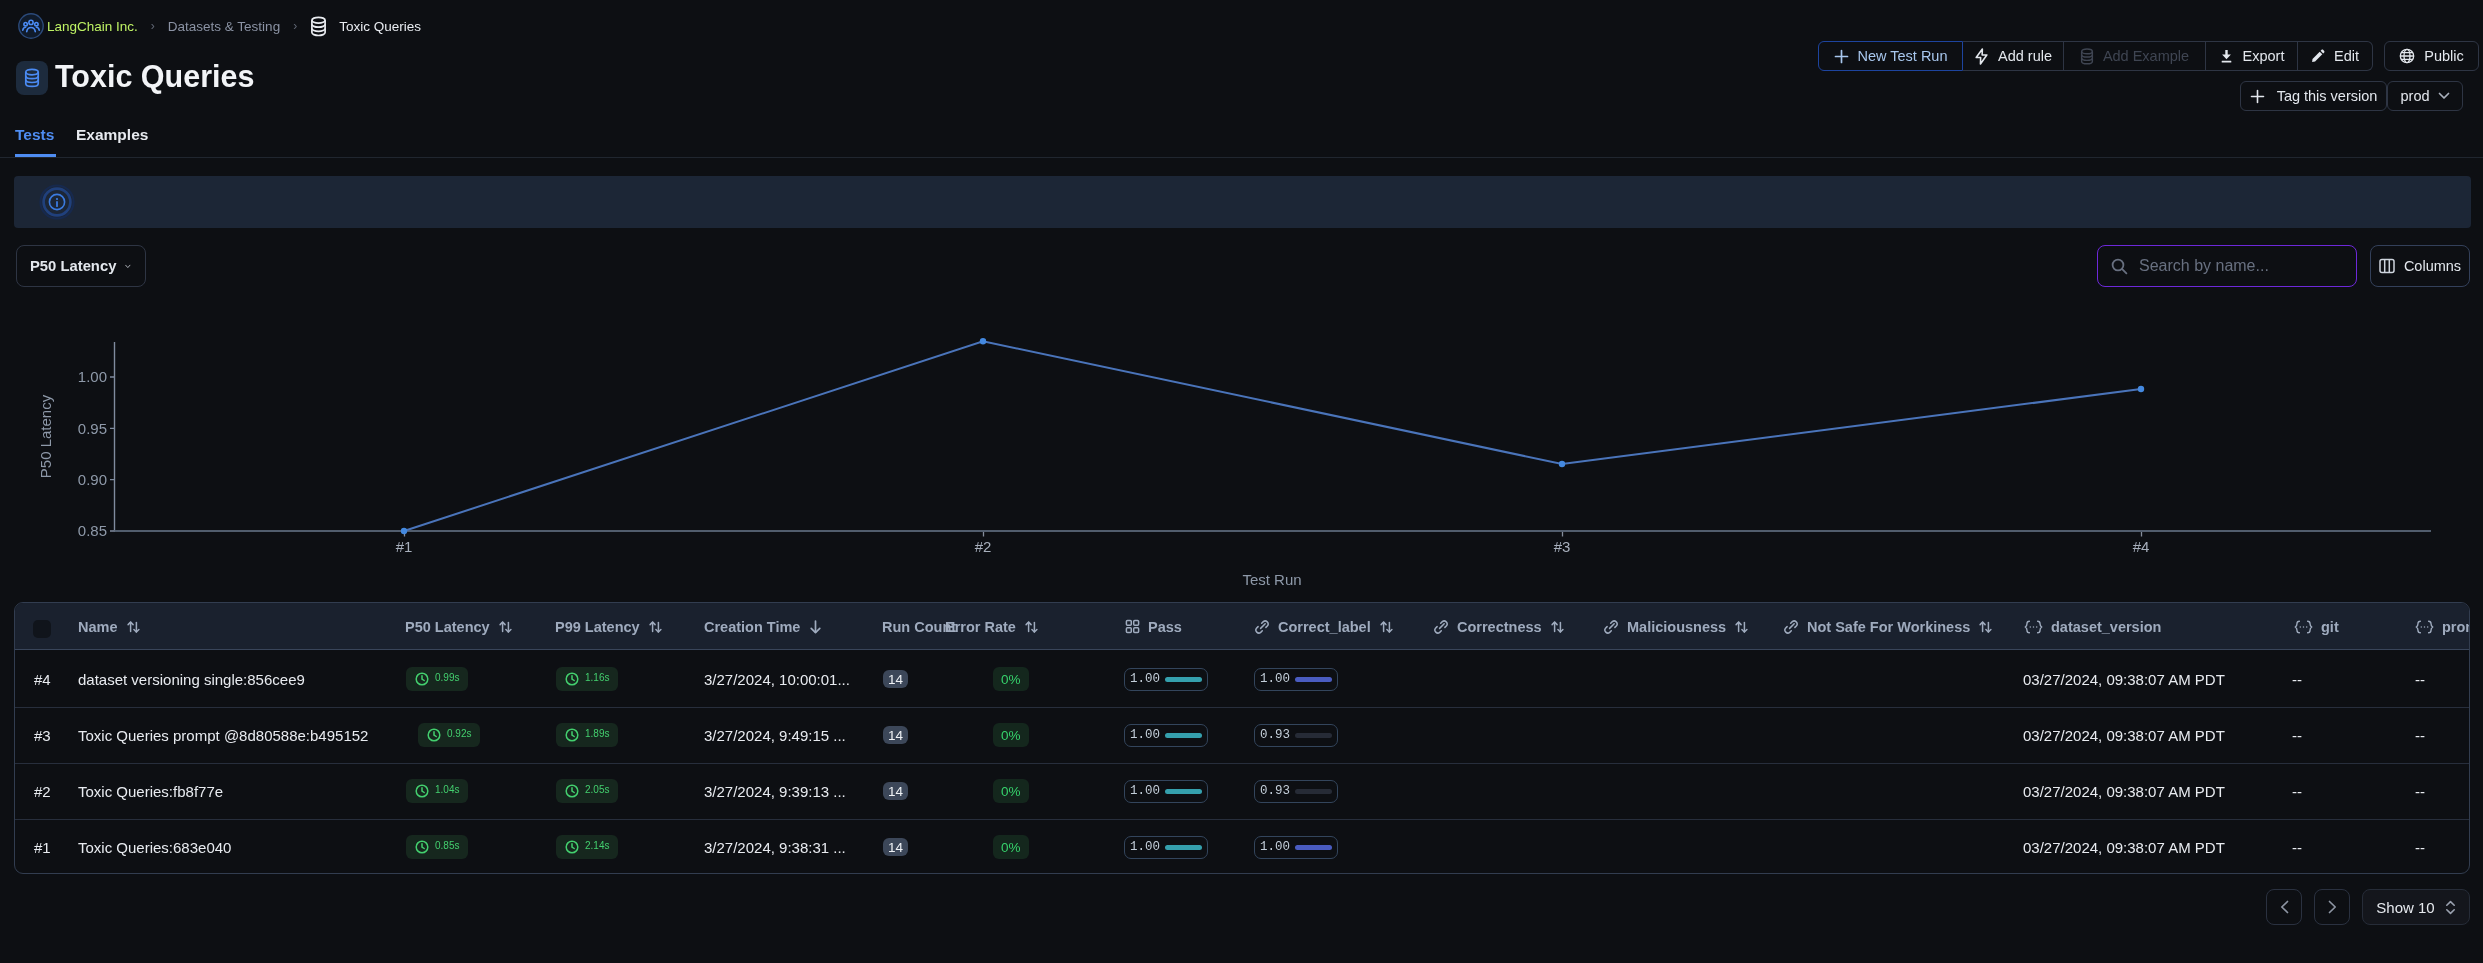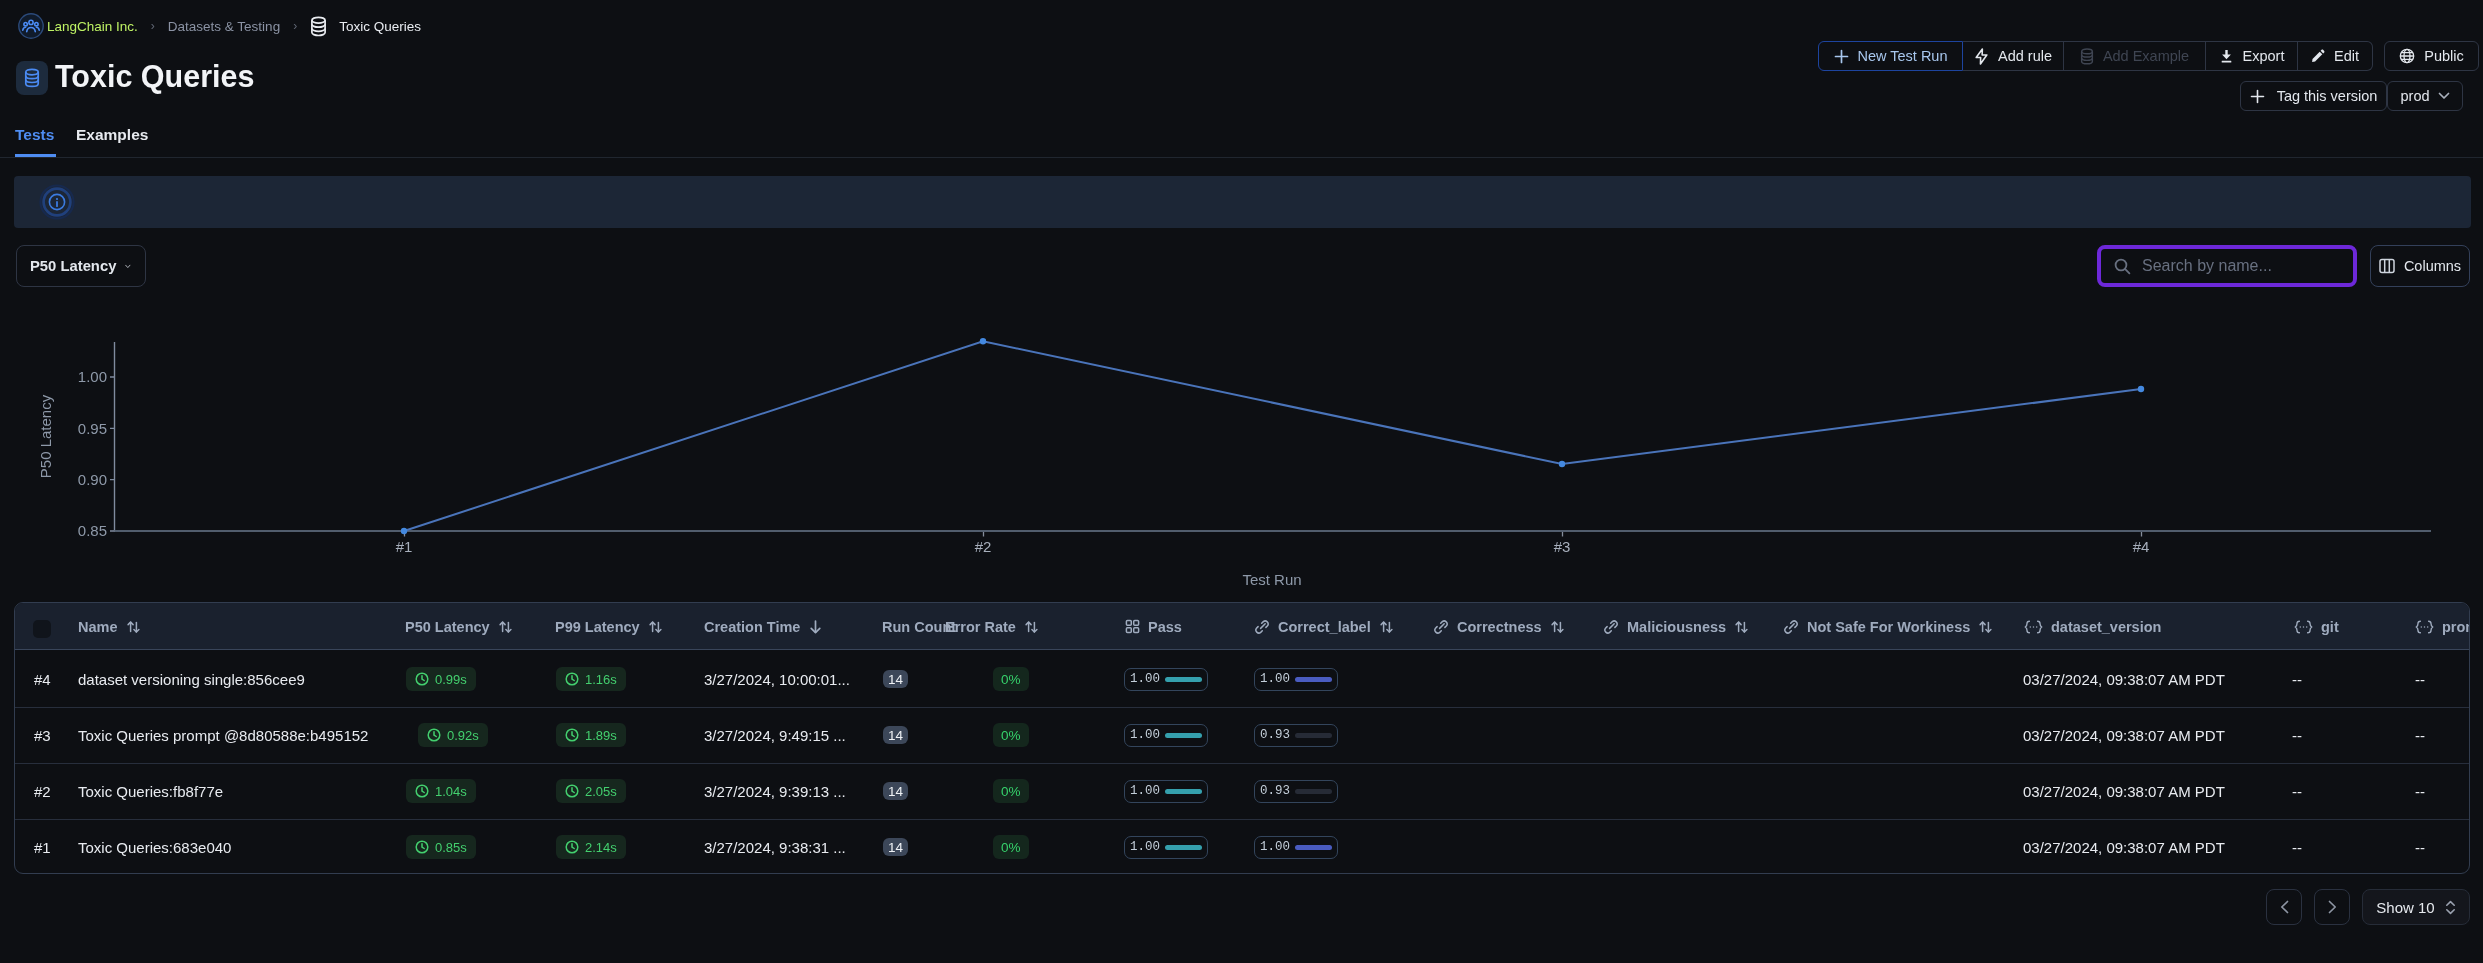--- a/index.html
+++ b/index.html
@@ -18,22 +18,22 @@
   .btn {
     height:30px; display:inline-flex; align-items:center; justify-content:center;
     border:1px solid #2e3544; color:#e3e7ed; font-size:14.5px; font-weight:500;
     background:transparent; border-radius:6px; gap:9px; white-space:nowrap;
   }
 
   
   .hdr-cell { position:absolute; top:0; height:47px; display:flex; align-items:center; gap:8px;
     color:#9fabbe; font-size:14.5px; font-weight:700; }
   .cell { position:absolute; display:flex; align-items:center; color:#e8ebf0; font-size:15px; }
-  .badge-green { display:inline-flex; align-items:center; gap:6px; height:24px; padding:12px 9px;
-    background:#16271e; border-radius:6px; color:#43cf6e; font-size:13px; font-weight:500;}
+  .badge-green { display:inline-flex; gap:6px; height:24px; padding:5px 9px;
+    background:#16271e; border-radius:6px; color:#43cf6e; font-size:10px; font-weight:500;}
   .badge-count { display:inline-flex; align-items:center; justify-content:center; height:18px; min-width:25px;
     background:#3c4759; border-radius:6px; color:#eef1f5; font-size:13.5px; font-weight:500;}
   .badge-pct { display:inline-flex; align-items:center; justify-content:center; height:24px; padding:0 8px;
     background:#14271d; border-radius:6px; color:#36d16b; font-size:13.5px; font-weight:500;}
   .score-box { display:inline-flex; align-items:center; height:23px; padding:0 5px; gap:5px;
     border:1px solid #33455c; border-radius:7px; color:#c3ced9;
     font-family:"Liberation Mono",monospace; font-size:12.5px; }
   .score-bar { width:37px; height:5px; border-radius:3px; }
 </style>
 </head>
@@ -185,21 +185,21 @@
       <circle cx="18" cy="15" r="1.1" fill="#3b7be0"></circle>
       <path d="M18 17.9v4.3" stroke="#3b7be0" stroke-width="1.8" stroke-linecap="round"></path>
     </svg>
   </div>
 
   <div class="abs btn" style="left:16px; top:245px; height:42px; width:130px; border-radius:8px; font-weight:600; font-size:14.8px; justify-content:space-between; padding:0 14px 0 13px;">P50 Latency
     <svg width="13" height="9" viewBox="0 0 13 9">
         <path d="M1.5 1.5L6.5 7l5-5.5" fill="none" stroke="#d6dae2" stroke-width="1.8" stroke-linecap="round" stroke-linejoin="round"></path>
       </svg>
   </div>
-  <div class="abs" id="searchbox" style="left:2097px; top:245px; width:260px; height:42px; border:4px solid #6d28d9; border-radius:8px; display:flex; align-items:center; padding:16px 13px; gap:11px; color:#687080; font-size:16px;">
+  <div class="abs" id="searchbox" style="left:2097px; top:245px; width:260px; height:42px; border:1px solid #6d28d9; border-radius:8px; display:flex; align-items:center; padding:16px 13px; gap:11px; color:#687080; font-size:16px;">
     <svg width="17" height="17" viewBox="0 0 17 17">
         <circle cx="7" cy="7" r="5.4" fill="none" stroke="#687080" stroke-width="1.8"></circle>
         <path d="M11.2 11.2l4.2 4.2" stroke="#687080" stroke-width="1.8" stroke-linecap="round"></path>
       </svg>
     Search by name...
   </div>
   <div class="abs btn" style="left:2370px; top:245px; height:42px; width:100px; border-radius:8px; border-color:#33405a;">
     <svg width="16" height="16" viewBox="0 0 16 16">
         <g fill="none" stroke="#cfd5de" stroke-width="1.5">
           <rect x="1" y="1.6" width="14" height="12.8" rx="2"></rect>

